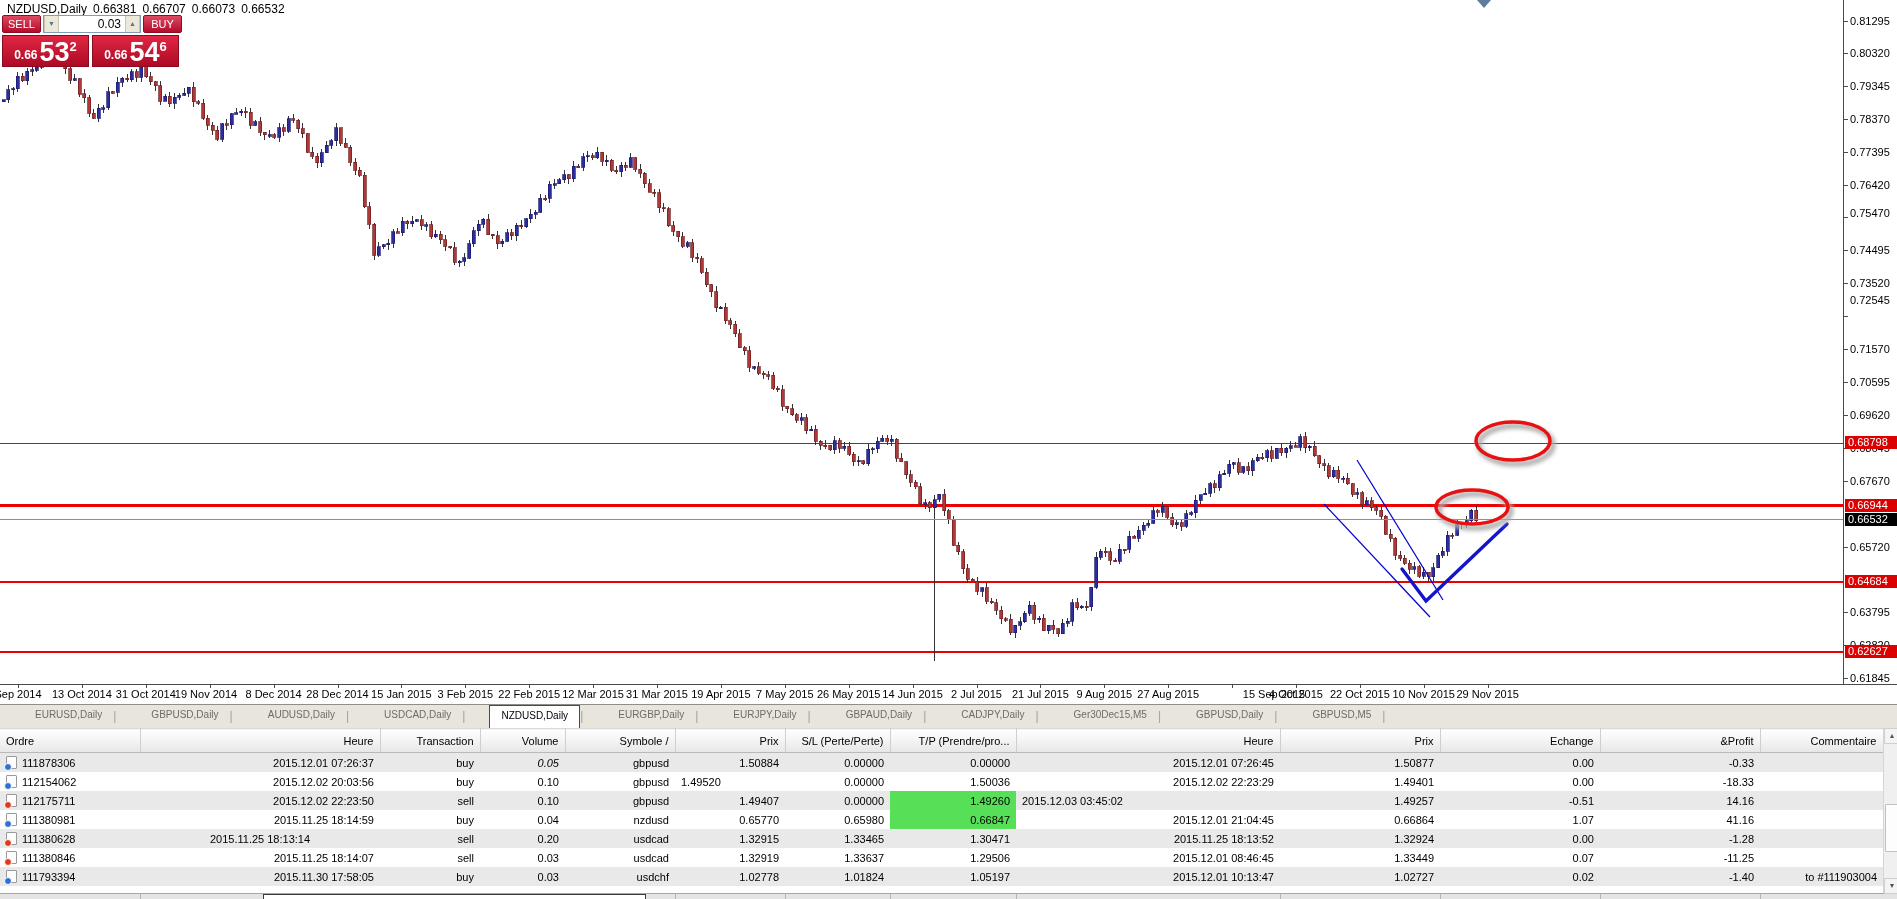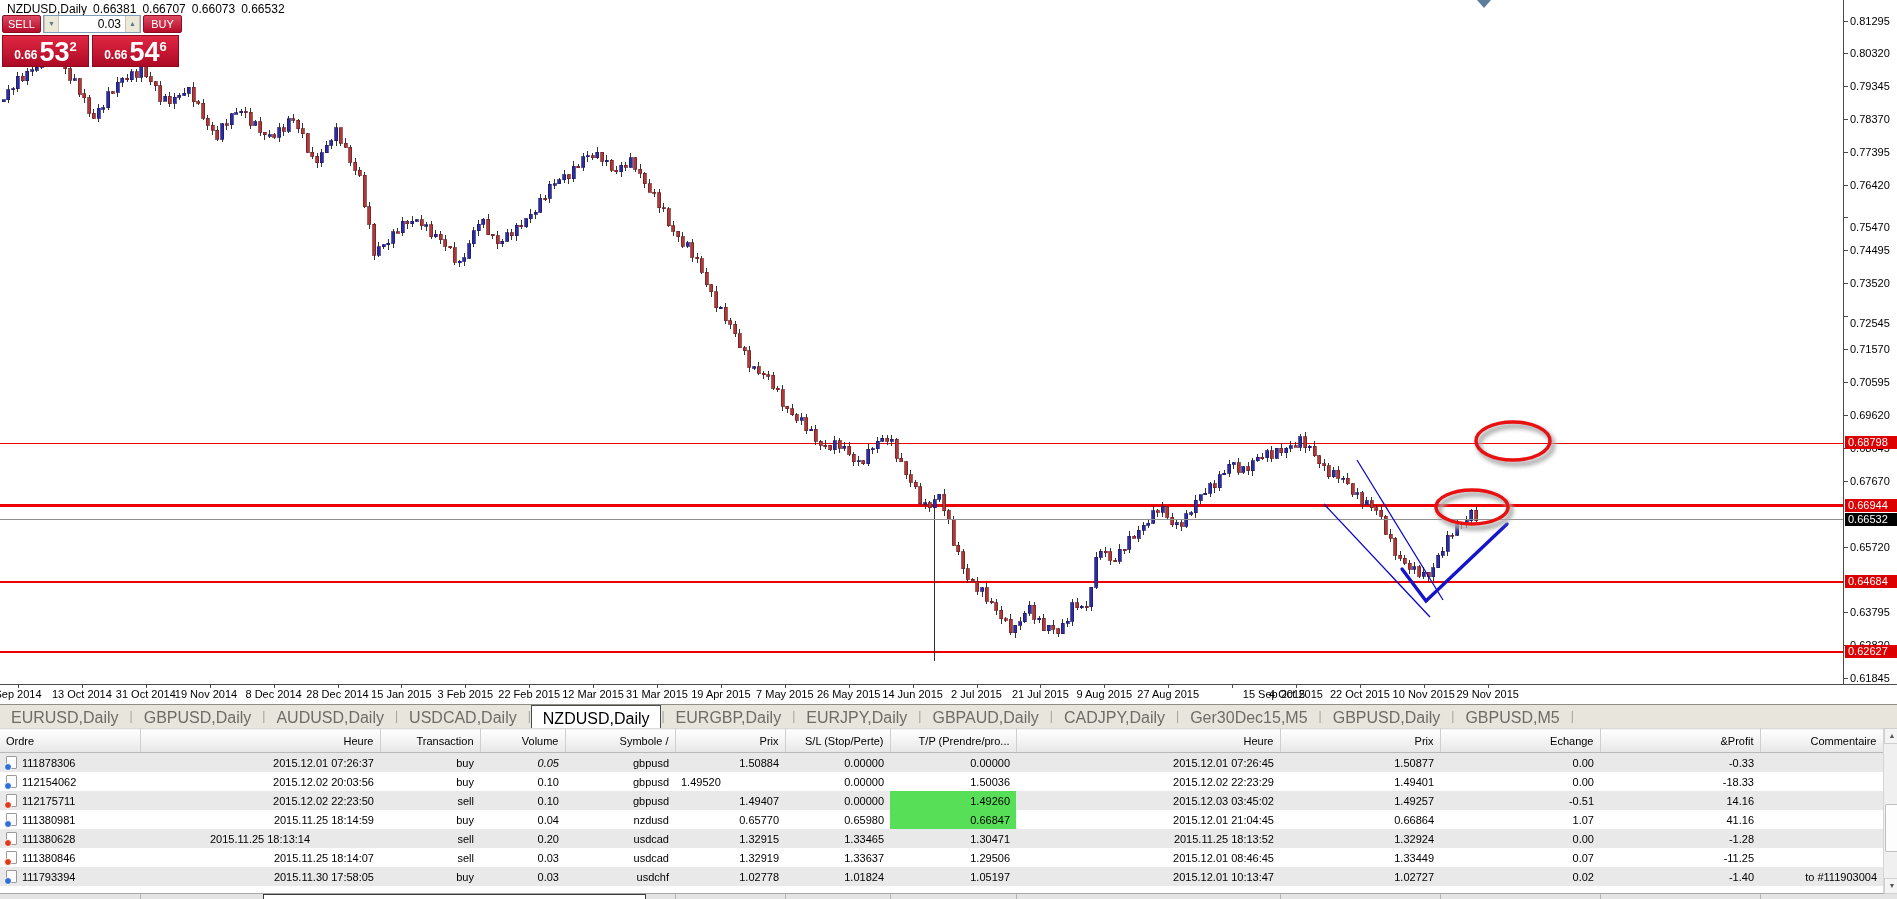--- a/index.html
+++ b/index.html
@@ -32,21 +32,21 @@
   .plabel{position:absolute;left:6px;font-size:11px;color:#000;white-space:nowrap;}
   .axis-badge{position:absolute;left:1px;width:52px;height:13px;font-size:11px;color:#fff;padding-left:3px;line-height:13px;white-space:nowrap;z-index:22;}
   .axis-badge.red{background:#dc0000;}
   .axis-badge.black{background:#000;}
   
   #date-axis{position:absolute;left:0;top:684px;width:1897px;height:20px;border-top:1px solid #4a4a4a;background:#fff;}
   .dlabel{position:absolute;top:3px;font-size:11px;color:#000;white-space:nowrap;transform:translateX(-50%);}
   .dtick{position:absolute;top:-1px;width:1px;height:4px;background:#4a4a4a;}
   
   #tab-bar{position:absolute;left:0;top:704px;width:1897px;height:24px;background:#e8e5dd;border-top:1px solid #8f8d85;border-bottom:1px solid #9b9890;display:flex;align-items:stretch;overflow:hidden;}
-  .tab{font-size:16px;color:#6e6c66;padding:4px 11px 0 11px;white-space:nowrap;cursor:pointer;}
+  .tab{font-size:10px;color:#6e6c66;padding:4px 11px 0 11px;white-space:nowrap;cursor:pointer;margin-left:24px;}
   .tab.active{background:#fff;color:#000;border:1px solid #4b4b4b;border-bottom:1px solid #fff;margin-top:0;}
   .tsep{color:#a5a29a;padding-top:4px;font-size:12px;}
   #tab-arrows{position:absolute;right:4px;top:6px;font-size:9px;color:#6a6a6a;letter-spacing:6px;cursor:pointer;}
   
   #terminal{position:absolute;left:0;top:728px;width:1883px;}
   table{border-collapse:collapse;table-layout:fixed;width:1883px;font-size:11px;color:#000;}
   thead th{height:23px;font-weight:normal;background:linear-gradient(#ffffff,#e7e7e7);border-right:1px solid #cfcfcf;border-bottom:1px solid #b9b9b9;border-top:1px solid #d9d9d9;padding:0 6px;white-space:nowrap;overflow:hidden;}
   tbody td{height:19px;padding:0 6px;white-space:nowrap;overflow:hidden;}
   tbody tr.alt{background:#e9e9e9;}
   tbody td.g{background:#57e057;}
@@ -758,27 +758,27 @@
       <div class="plabel" style="top: 47.4344px;">0.80320</div>
       <div class="ptick" style="top: 86.3689px;"></div>
       <div class="plabel" style="top: 80.3689px;">0.79345</div>
       <div class="ptick" style="top: 119.303px;"></div>
       <div class="plabel" style="top: 113.303px;">0.78370</div>
       <div class="ptick" style="top: 152.238px;"></div>
       <div class="plabel" style="top: 146.238px;">0.77395</div>
       <div class="ptick" style="top: 185.172px;"></div>
       <div class="plabel" style="top: 179.172px;">0.76420</div>
       <div class="ptick" style="top: 217.262px;"></div>
-      <div class="plabel" style="top: 221px;">0.75470</div>
+      <div class="plabel" style="top: 207px;">0.75470</div>
       <div class="ptick" style="top: 250.197px;"></div>
       <div class="plabel" style="top: 244.197px;">0.74495</div>
       <div class="ptick" style="top: 283.131px;"></div>
       <div class="plabel" style="top: 277.131px;">0.73520</div>
       <div class="ptick" style="top: 316.066px;"></div>
-      <div class="plabel" style="top: 317px;">0.72545</div>
+      <div class="plabel" style="top: 294px;">0.72545</div>
       <div class="ptick" style="top: 349px;"></div>
       <div class="plabel" style="top: 343px;">0.71570</div>
       <div class="ptick" style="top: 381.934px;"></div>
       <div class="plabel" style="top: 375.934px;">0.70595</div>
       <div class="ptick" style="top: 414.869px;"></div>
       <div class="plabel" style="top: 408.869px;">0.69620</div>
       <div class="ptick" style="top: 447.803px;"></div>
       <div class="plabel" style="top: 441.803px;">0.68645</div>
       <div class="ptick" style="top: 480.738px;"></div>
       <div class="plabel" style="top: 474.738px;">0.67670</div>
@@ -893,21 +893,21 @@
           <col style="width: 123px;">
         </colgroup>
       <thead>
           <tr id="hdr-row">
             <th style="text-align: left;">Ordre</th>
             <th style="text-align: right;">Heure</th>
             <th style="text-align: right;">Transaction</th>
             <th style="text-align: right;">Volume</th>
             <th style="text-align: right;">Symbole  /</th>
             <th style="text-align: right;">Prix</th>
-            <th style="text-align: right;">S/L (Stop/Perte)</th>
+            <th style="text-align: right;">S/L (Perte/Perte)</th>
             <th style="text-align: right;">T/P (Prendre/pro...</th>
             <th style="text-align: right;">Heure</th>
             <th style="text-align: right;">Prix</th>
             <th style="text-align: right;">Echange</th>
             <th style="text-align: right;">&amp;Profit</th>
             <th style="text-align: right;">Commentaire</th>
           </tr>
         </thead>
       <tbody id="tbody">
           <tr class="alt">
@@ -951,21 +951,21 @@
               <span class="doc sell"></span>
               <span>112175711</span>
             </td>
             <td style="text-align: right;">2015.12.02 22:23:50</td>
             <td style="text-align: right;">sell</td>
             <td style="text-align: right;">0.10</td>
             <td style="text-align: right;">gbpusd</td>
             <td style="text-align: right;">1.49407</td>
             <td style="text-align: right;">0.00000</td>
             <td class="g" style="text-align: right;">1.49260</td>
-            <td style="text-align: right;">2015.12.03 03:45:02</td>
+            <td style="text-align: left;">2015.12.03 03:45:02</td>
             <td style="text-align: right;">1.49257</td>
             <td style="text-align: right;">-0.51</td>
             <td style="text-align: right;">14.16</td>
             <td style="text-align: right;"></td>
           </tr>
           <tr>
             <td class="ordcell" style="text-align: left;">
               <span class="doc buy"></span>
               <span>111380981</span>
             </td>

